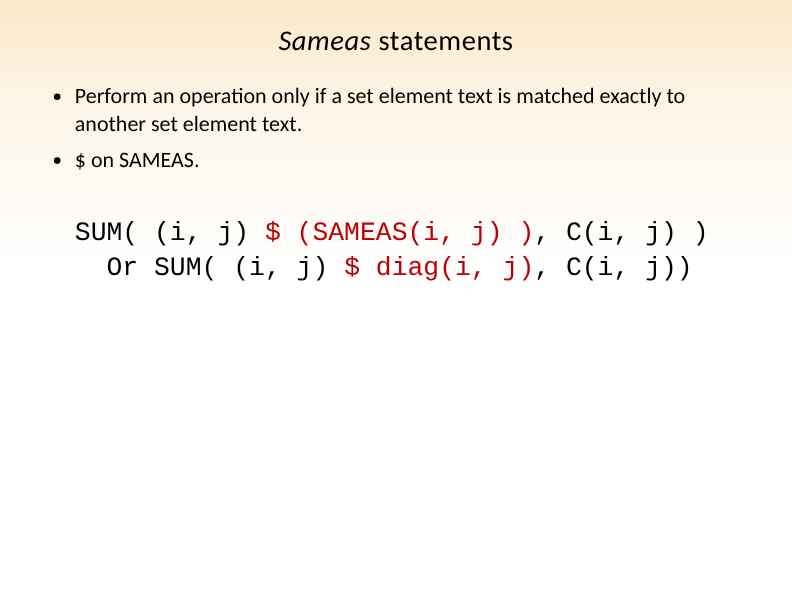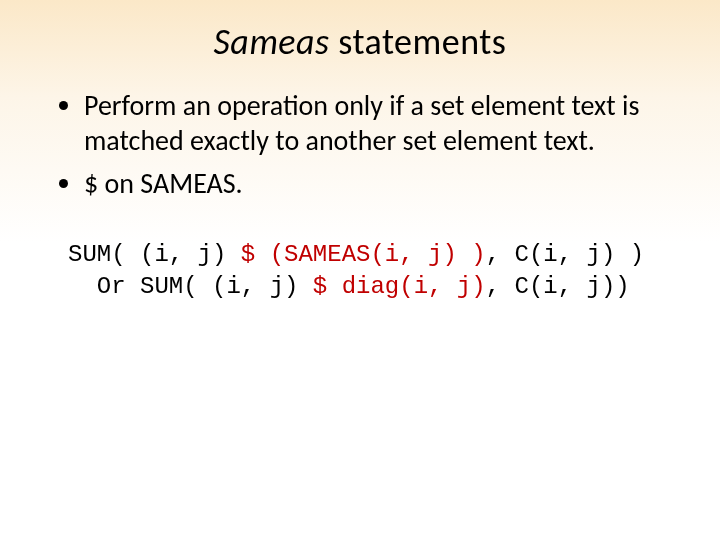--- a/index.html
+++ b/index.html
@@ -14,31 +14,31 @@
   .slide {
     box-sizing: border-box;
     width: 720px;
     height: 540px;
     padding: 20px 40px 30px 40px;
   }
   h1.title {
     margin: 0 0 24px 0;
     text-align: center;
     font-weight: 400;
-    font-size: 36px;
+    font-size: 26px;
     letter-spacing: 0.5px;
   }
   h1.title .ital {
     font-style: italic;
   }
   ul.bullets {
     list-style: disc;
-    margin: 16px;
+    margin: 0;
     padding-left: 28px;
-    font-size: 28px;
+    font-size: 20px;
     line-height: 1.25;
   }
   ul.bullets > li {
     margin-bottom: 8px;
   }
   .codeblock {
     margin: 38px 0 38px 28px;
     font-family: "Courier New", Courier, monospace;
     font-size: 24px;
     line-height: 1.35;

